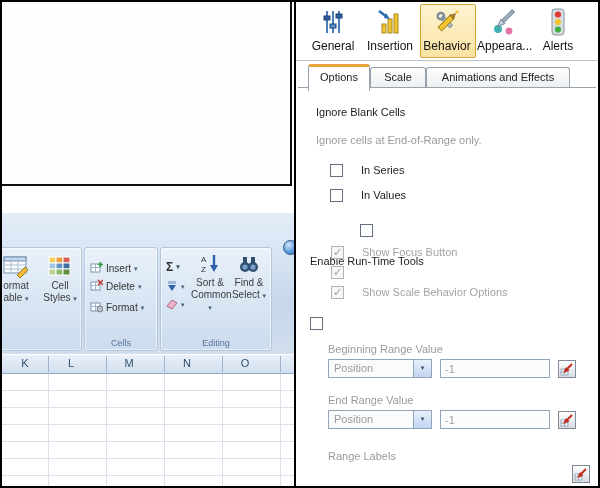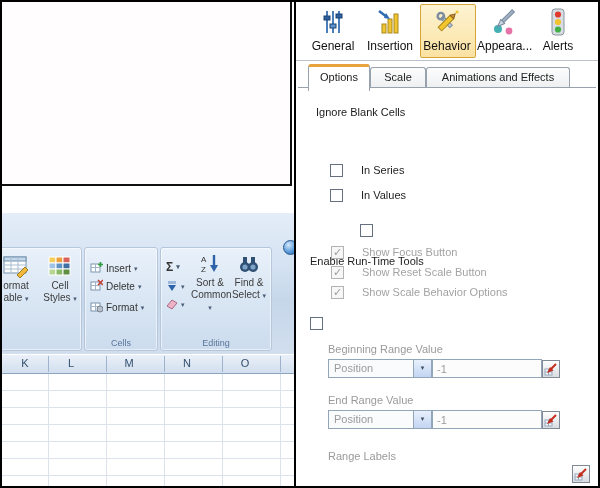--- a/index.html
+++ b/index.html
@@ -45,21 +45,21 @@
   #tabline{position:absolute;left:2px;top:85px;width:298px;height:1px;background:#98a2ad;z-index:1;}
 
   .sect-title{position:absolute;font-size:11px;color:#1b1b1b;}
   .note{position:absolute;font-size:11px;color:#9a9a9a;}
   .cbrow{position:absolute;display:flex;align-items:center;gap:18px;height:14px;}
   .cb{width:13px;height:13px;background:#fff;border:1px solid #65707e;box-sizing:border-box;flex:0 0 auto;}
   .cb.dis{border-color:#b3b3b3;background:#f7f7f7;font-size:11px;line-height:11px;color:#9c9c9c;text-align:center;}
   .cblabel{font-size:11px;color:#1e1e1e;}
   .cblabel.dis{color:#a3a3a3;}
   .fieldlabel{position:absolute;font-size:11px;color:#9a9a9a;}
-  .ctlrow{position:absolute;display:flex;align-items:center;gap:0;height:19px;}
+  .ctlrow{position:absolute;display:flex;align-items:center;gap:8px;height:19px;}
   .combo{width:104px;height:19px;border:1px solid #93a5b8;background:#fafbfc;position:relative;box-sizing:border-box;}
   .combo .val{position:absolute;left:5px;top:2px;font-size:11px;color:#9b9b9b;}
   .combo .cbtn{position:absolute;right:0;top:0;width:17px;height:17px;border-left:1px solid #93a5b8;
     background:linear-gradient(#e9f0fc,#c2d5f2);text-align:center;line-height:16px;font-size:7px;color:#3f5068;}
   .tfield{width:110px;height:19px;border:1px solid #93a5b8;background:#fcfcfc;font-size:11px;color:#9b9b9b;
     padding:0 4px;box-sizing:border-box;font-family:"Liberation Sans",sans-serif;}
   .selbtn{width:18px;height:18px;border:1px solid #7f8a96;background:linear-gradient(#fefefe,#d9dde1);
     display:flex;align-items:center;justify-content:center;box-sizing:border-box;}
 </style>
 </head>
@@ -286,41 +286,41 @@
     </div>
 
     <div id="toolbar-sep"></div>
 
     <div id="tabline"></div>
     <div class="tab active" style="left:12px;width:60px;">Options</div>
     <div class="tab" style="left:74px;width:54px;">Scale</div>
     <div class="tab" style="left:130px;width:142px;">Animations and Effects</div>
 
     <div class="sect-title" style="left:20px;top:104px;">Ignore Blank Cells</div>
+    <div class="note" style="left:20px;top:132px;">Ignore cells at End-of-Range only.</div>
 
     <div class="cbrow" style="left:34px;top:161px;">
       <span class="cb"></span>
       <span class="cblabel">In Series</span>
     </div>
     <div class="cbrow" style="left:34px;top:186px;">
       <span class="cb"></span>
       <span class="cblabel">In Values</span>
     </div>
 
     <div class="cbrow" style="left:14px;top:222px;flex-direction:column;">
       <span class="cb"></span>
       <span class="cblabel">Enable Run-Time Tools</span>
     </div>
     <div class="cbrow" style="left:35px;top:243px;">
       <span class="cb dis"><span>✓</span></span>
       <span class="cblabel dis">Show Focus Button</span>
     </div>
     <div class="cbrow" style="left:35px;top:263px;">
       <span class="cb dis"><span>✓</span></span>
-      <span class="cblabel dis">Show Reset Scale Button</span>
     </div>
     <div class="cbrow" style="left:35px;top:283px;">
       <span class="cb dis"><span>✓</span></span>
       <span class="cblabel dis">Show Scale Behavior Options</span>
     </div>
 
     <div class="cbrow" style="left:14px;top:314px;">
       <span class="cb"></span>
     </div>
 

